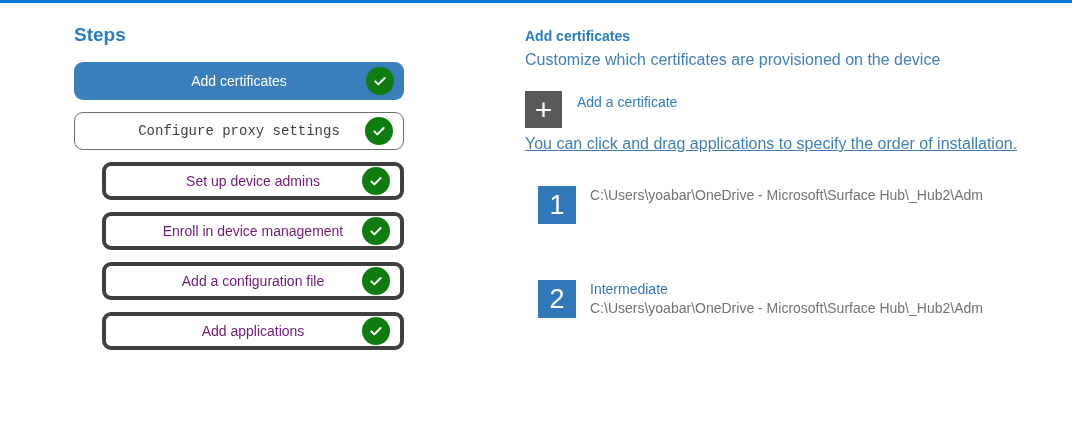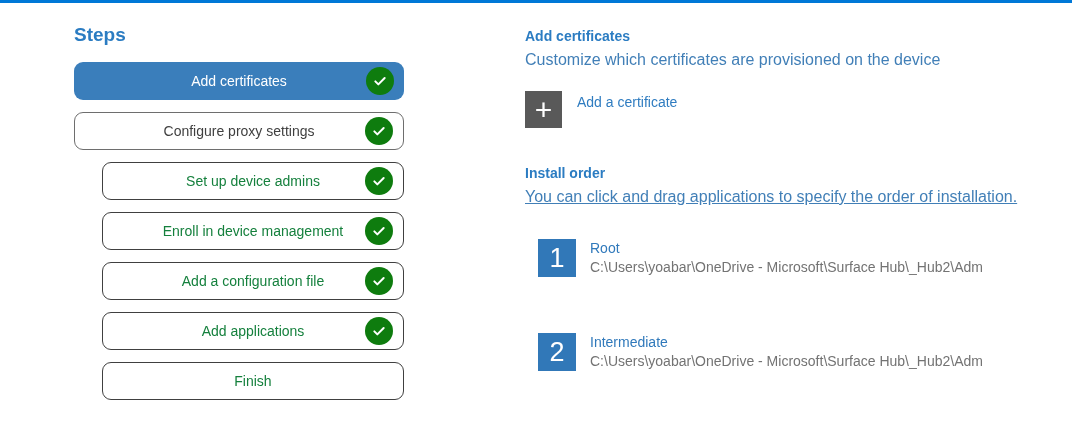--- a/index.html
+++ b/index.html
@@ -36,24 +36,25 @@
     background: #ffffff;
   }
   .step-btn.selected {
     background: #3a7ebb;
     color: #ffffff;
     border: none;
   }
   .step-btn.gray-outline {
     border: 1px solid #6e6e6e;
     color: #3f3f3f;
+    font-family: Liberation Mono, monospace;
   }
   .step-btn.blue-outline {
-    border: 1px solid #404040;
-    color: #15803d;
+    border: 4px solid #404040;
+    color: #701a75;
     margin-left: 28px;
   }
   .check-badge {
     position: absolute; right: 10px; top: 50%;
     transform: translateY(-50%);
     width: 28px; height: 28px; border-radius: 50%;
     background: #0e7c0e;
     display: flex; align-items: center; justify-content: center;
   }
 
@@ -172,41 +173,36 @@
 
   <div class="step-btn blue-outline">
     <span>Add applications</span>
     <span class="check-badge">
       <svg viewBox="0 0 24 24" width="16" height="16">
           <path d="M5 12.5l4.5 4.5L19 7.5" stroke="#ffffff" stroke-width="3" fill="none" stroke-linecap="round" stroke-linejoin="round"></path>
         </svg>
     </span>
   </div>
 
-  <div class="step-btn blue-outline">
-    <span>Finish</span>
-  </div>
 </div>
 
 <div class="content-panel">
   <h2 class="section-title">Add certificates</h2>
   <p class="section-subtitle">Customize which certificates are provisioned on the device</p>
 
   <div class="add-cert-row">
     <div class="plus-square">+</div>
     <div class="add-cert-label">Add a certificate</div>
   </div>
 
-  <h2 class="section-title install-title">Install order</h2>
   <p class="section-subtitle install-subtitle">You can click and drag applications to specify the order of installation.</p>
 
   <div class="install-item first">
     <div class="number-square">1</div>
     <div class="install-item-text">
-      <div class="install-item-name">Root</div>
       <div class="install-item-path">C:\Users\yoabar\OneDrive - Microsoft\Surface Hub\_Hub2\Adm</div>
     </div>
   </div>
 
   <div class="install-item second">
     <div class="number-square">2</div>
     <div class="install-item-text">
       <div class="install-item-name">Intermediate</div>
       <div class="install-item-path">C:\Users\yoabar\OneDrive - Microsoft\Surface Hub\_Hub2\Adm</div>
     </div>

